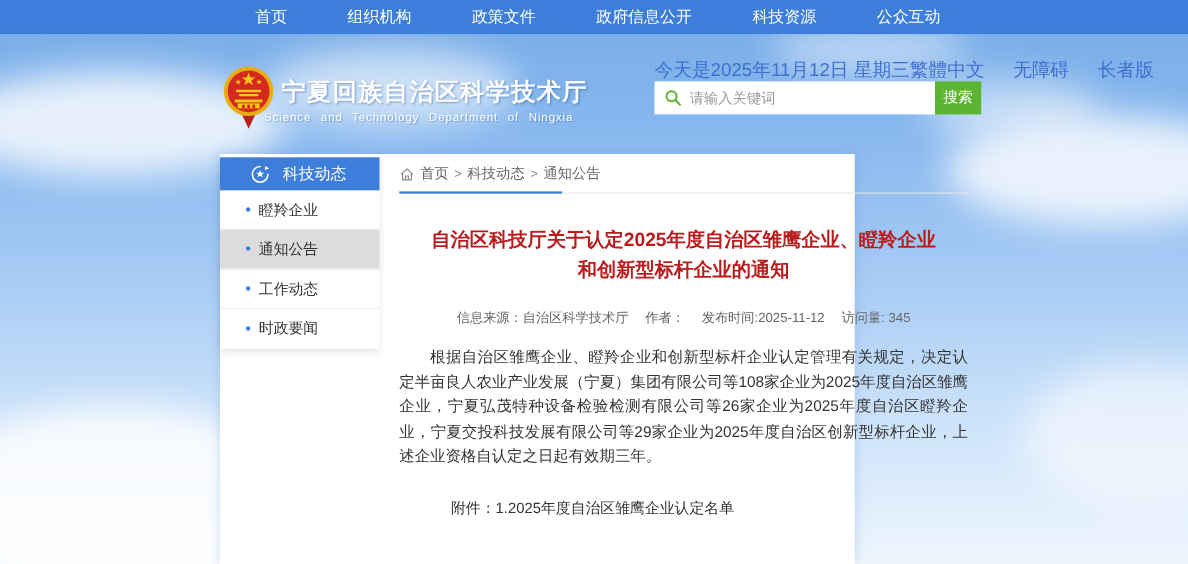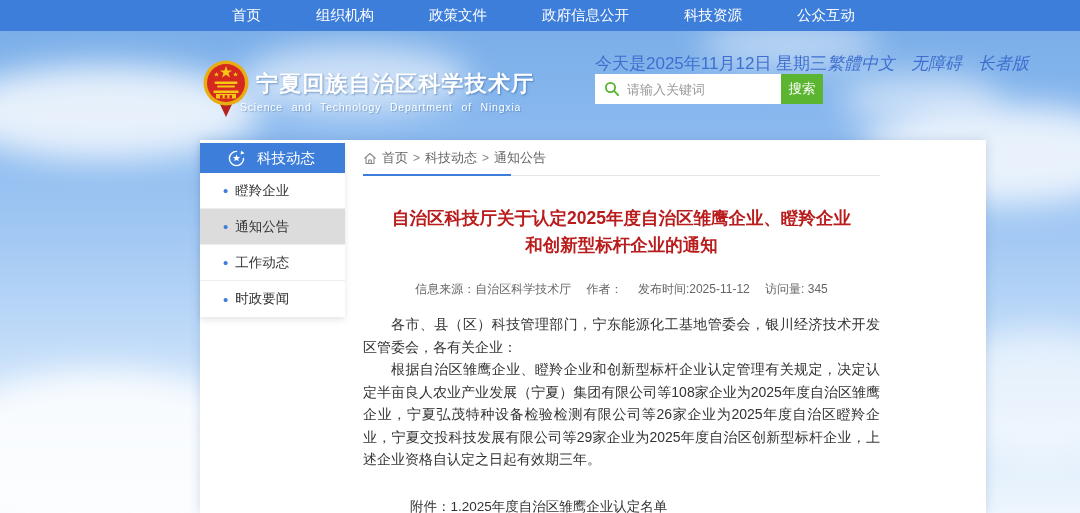--- a/index.html
+++ b/index.html
@@ -29,38 +29,38 @@
   .site-subtitle {
     position:absolute; left:240px; top:101px; z-index:20;
     font-size:10.5px; color:#fff; letter-spacing:.8px; word-spacing:5px;
     text-shadow:1px 1px 1px rgba(20,70,140,.35); white-space:nowrap;
   }
   .info-row {
     position:absolute; left:595px; top:52px; width:278px; z-index:20;
     display:flex; justify-content:space-between; align-items:center;
     font-size:17px; color:#3f6fce; white-space:nowrap;
   }
-  .quick-links { display:flex; gap:16px;font-style:italic; }
+  .quick-links { display:flex; gap:26px; }
   .quick-links a { color:#3f6fce; text-decoration:none; cursor:pointer; }
   .search-row { position:absolute; left:595px; top:74px; display:flex; z-index:20; }
-  .search-box { position:relative; width:186px; height:30px; background:#fff; }
+  .search-box { position:relative; width:255px; height:30px; background:#fff; }
   .search-box svg { position:absolute; left:9px; top:7px; }
   .search-box input {
     width:100%; height:100%; border:none; outline:none; background:transparent;
     padding-left:32px; font-size:13px; color:#333; font-family:inherit;
   }
   .search-box input::placeholder { color:#9a9a9a; }
   .search-btn {
     width:42px; height:30px; background:#5cb531; color:#fff; border:none;
     font-size:13.5px; cursor:pointer; font-family:Liberation Sans, sans-serif;
   }
 
   
   .content {
-    position:absolute; left:200px; top:140px; width:786px; height:373px;
+    position:absolute; left:200px; top:140px; width:577px; height:373px;
     background:#fff; box-shadow:0 0 10px rgba(90,130,185,.28); z-index:10;
   }
 
   
   .sidebar { position:absolute; left:0; top:3px; width:145px; background:#fff;
              box-shadow:0 3px 6px rgba(0,0,0,.10); }
   .sidebar-header {
     height:30px; background:#3e7edb; color:#fff; font-size:14.5px;
     display:flex; align-items:center; padding-left:28px; gap:12px;
   }
@@ -204,21 +204,20 @@
     </h1>
 
     <div class="article-meta">
       <span>信息来源：自治区科学技术厅</span>
       <span>作者：</span>
       <span>发布时间:2025-11-12</span>
       <span>访问量: 345</span>
     </div>
 
     <div class="article-body">
-      <p>各市、县（区）科技管理部门，宁东能源化工基地管委会，银川经济技术开发区管委会，各有关企业：</p>
       <p>根据自治区雏鹰企业、瞪羚企业和创新型标杆企业认定管理有关规定，决定认定半亩良人农业产业发展（宁夏）集团有限公司等108家企业为2025年度自治区雏鹰企业，宁夏弘茂特种设备检验检测有限公司等26家企业为2025年度自治区瞪羚企业，宁夏交投科技发展有限公司等29家企业为2025年度自治区创新型标杆企业，上述企业资格自认定之日起有效期三年。</p>
     </div>
 
     <div class="attachments">
       <span class="att-label">附件：</span>
       <div class="att-list">
         <a>1.2025年度自治区雏鹰企业认定名单</a>
 
       </div>
     </div>

